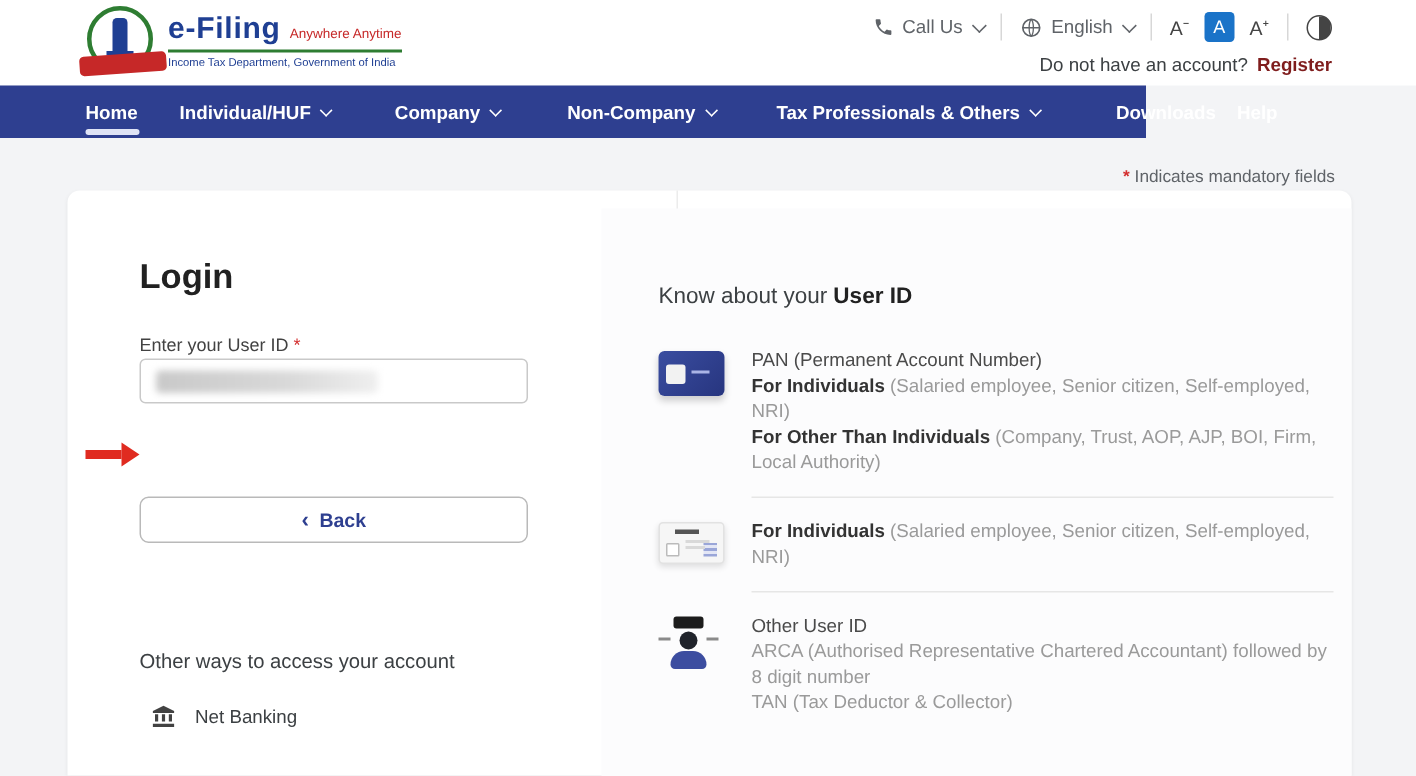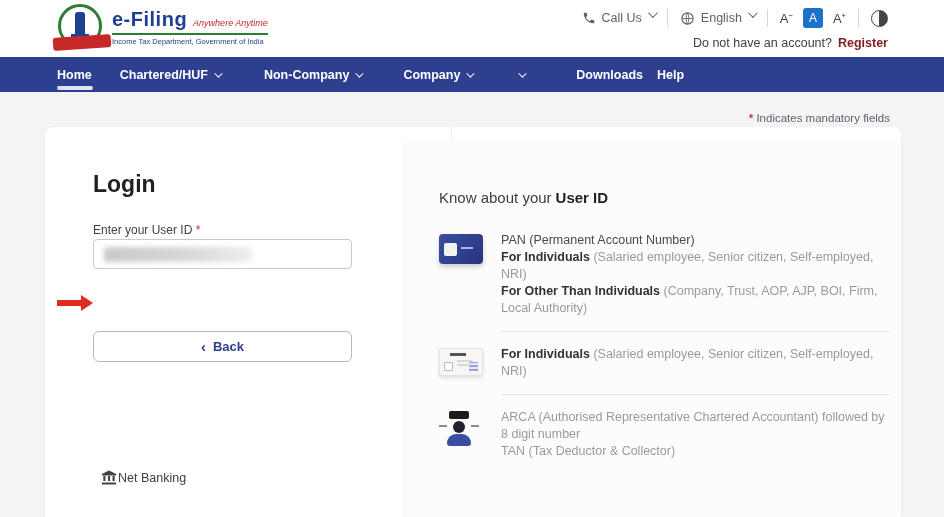--- a/index.html
+++ b/index.html
@@ -13,39 +13,39 @@
     background:#fff; position:relative; }
   .emblem .pillar { position:absolute; left:50%; top:5px; transform:translateX(-50%);
     width:10px; height:22px; background:#1f3f93; border-radius:3px 3px 0 0; }
   .emblem .pillar:after { content:""; position:absolute; left:-4px; bottom:-3px; width:18px;
     height:3px; background:#1f3f93; }
   .emblem .ribbon { position:absolute; left:-8px; bottom:-4px; width:58px; height:13px;
     background:#c62828; border-radius:3px; transform:rotate(-4deg); }
   .brand-text { margin-left:10px; padding-top:4px; }
   .brand-line1 { display:flex; align-items:baseline; border-bottom:2px solid #2e7d32; padding-bottom:2px; }
   .brand-name { color:#1f3f93; font-size:20px; font-weight:bold; letter-spacing:0.5px; }
-  .brand-tag { color:#c62828; font-size:9px; font-style:italic; margin-left:6px; }
+  .brand-tag { color:#c62828; font-size:9px; margin-left:6px; }
   .brand-sub { color:#1f3f93; font-size:7.5px; margin-top:2px; }
 
   .util { position:absolute; top:8px; right:56px; display:flex; align-items:center; gap:12px;
     color:#5f6368; font-size:12.5px; }
-  .util .grp { display:flex; gap:6px; cursor:pointer; }
+  .util .grp { display:flex; align-items:center; gap:6px; cursor:pointer; }
   .util .vdiv { width:1px; height:18px; background:#d7d7d7; }
   .caret { width:7px; height:7px; border-right:1.6px solid #5f6368; border-bottom:1.6px solid #5f6368;
     transform:rotate(45deg) translateY(-2px); display:inline-block; }
   .fontctl { display:flex; align-items:center; gap:10px; font-size:13px; color:#444; }
   .fontbox { background:#1a73c8; color:#fff; width:20px; height:20px; border-radius:3px;
     display:flex; align-items:center; justify-content:center; font-size:12px; }
   .contrast { width:17px; height:17px; border-radius:50%; border:1.6px solid #444;
     background:linear-gradient(90deg, #fff 50%, #444 50%); }
   .acct { position:absolute; top:36px; right:56px; font-size:12.5px; color:#3c4043; }
   .acct a { color:#7f1d1d; font-weight:bold; text-decoration:none; margin-left:6px; cursor:pointer; }
 
   
-  .nav { position:absolute; left:0; top:57px; width:944px; height:35px; background:#2e3f90;
+  .nav { position:absolute; left:0; top:57px; width:764px; height:35px; background:#2e3f90;
     display:flex; align-items:flex-end; padding-left:57px; color:#fff; font-size:12.5px; font-weight:bold; }
   .nav-item { position:relative; height:35px; display:flex; align-items:center; gap:6px;
     cursor:pointer; white-space:nowrap; }
   .nav-item .caret { border-color:#fff; width:6px; height:6px; }
   .nav-item.active:after { content:""; position:absolute; left:0; bottom:2px; width:36px; height:4px;
     background:#dfe3f5; border-radius:3px; }
   .m1{margin-right:28px}.m2{margin-right:44px}.m3{margin-right:46px}.m4{margin-right:42px}
   .m5{margin-right:52px}.m6{margin-right:14px}
 
   
@@ -70,21 +70,21 @@
     font-weight:bold; display:flex; align-items:center; justify-content:center; cursor:pointer; }
   .btn-continue { top:160px; background:#2e3f90; color:#fff; border:none; }
   .btn-back { top:204px; background:#fff; color:#2e3f90; border:1px solid #b9b9b9; }
   .btn .chev { font-size:15px; margin-left:7px; font-weight:bold; }
   .btn .chev-l { font-size:15px; margin-right:7px; font-weight:bold; }
   .arrow { position:absolute; left:12px; top:168px; width:36px; height:16px; }
   .arrow .shaft { position:absolute; left:0; top:5px; width:24px; height:6px; background:#e02b20; }
   .arrow .head { position:absolute; left:24px; top:0; width:0; height:0;
     border-left:12px solid #e02b20; border-top:8px solid transparent; border-bottom:8px solid transparent; }
   .otherways { position:absolute; left:48px; top:306px; font-size:13.5px; color:#3c4043; }
-  .netbank { position:absolute; left:55px; top:342px; display:flex; align-items:center; gap:0;
+  .netbank { position:absolute; left:55px; top:342px; display:flex; align-items:center; gap:12px;
     cursor:pointer; font-size:12.5px; color:#3c4043; }
 
   
   .know-title { font-size:15px; color:#3c4043; margin-bottom:26px; }
   .know-title b { color:#212121; margin-left:4px; }
   .kitem { display:flex; align-items:flex-start; }
   .kicon { width:62px; flex:0 0 62px; padding-top:2px; }
   .ktext { flex:1; font-size:12.5px; line-height:17px; color:#5f6368; }
   .ktext .t { color:#4a4a4a; }
   .ktext b { color:#333; }
@@ -166,32 +166,33 @@
   <div class="acct">
     <span>Do not have an account?</span><a>Register</a>
   </div>
 </div>
 
 <div class="nav">
   <div class="nav-item active m1">
     <span>Home</span>
     </div>
   <div class="nav-item m2">
-    <span>Chartered/HUF</span>
+    <span>Individual/HUF</span>
+    <span class="caret"></span>
+    </div>
+  <div class="nav-item m3">
+    <span>Company</span>
     <span class="caret"></span>
     </div>
   <div class="nav-item m4">
     <span>Non-Company</span>
     <span class="caret"></span>
     </div>
-  <div class="nav-item m3">
-    <span>Company</span>
-    <span class="caret"></span>
-    </div>
   <div class="nav-item m5">
+    <span>Tax Professionals &amp; Others</span>
     <span class="caret"></span>
     </div>
   <div class="nav-item m6">
     <span>Downloads</span>
     </div>
   <div class="nav-item">
     <span>Help</span>
     </div>
 </div>
 
@@ -218,20 +219,21 @@
       <div class="shaft"></div>
         <div class="head"></div>
     </div>
 
 
     <button class="btn btn-back">
       <span class="chev-l">‹</span>
       <span>Back</span>
     </button>
 
+    <div class="otherways">Other ways to access your account</div>
 
     <div class="netbank">
       <svg width="18" height="17" viewBox="0 0 24 24">
         <path fill="#424242" d="M12 2L2 7v2h20V7L12 2zM4 10v7h3v-7H4zm6.5 0v7h3v-7h-3zM17 10v7h3v-7h-3zM2 19h20v3H2v-3z"></path>
       </svg>
       <span>Net Banking</span>
     </div>
   </div>
 
   <div class="rightcol">
@@ -277,19 +279,20 @@
       <div class="kicon">
         <div class="person-ico">
           <div class="sign"></div>
             <div class="head"></div>
             <div class="body"></div>
             <div class="w1"></div>
             <div class="w2"></div>
         </div>
       </div>
       <div class="ktext">
+        <div class="t">Other User ID</div>
         <div class="gray">ARCA (Authorised Representative Chartered Accountant) followed by 8 digit number</div>
         <div class="gray">TAN (Tax Deductor &amp; Collector)</div>
       </div>
     </div>
 
   </div>
 </div>
 
 </body></html>

